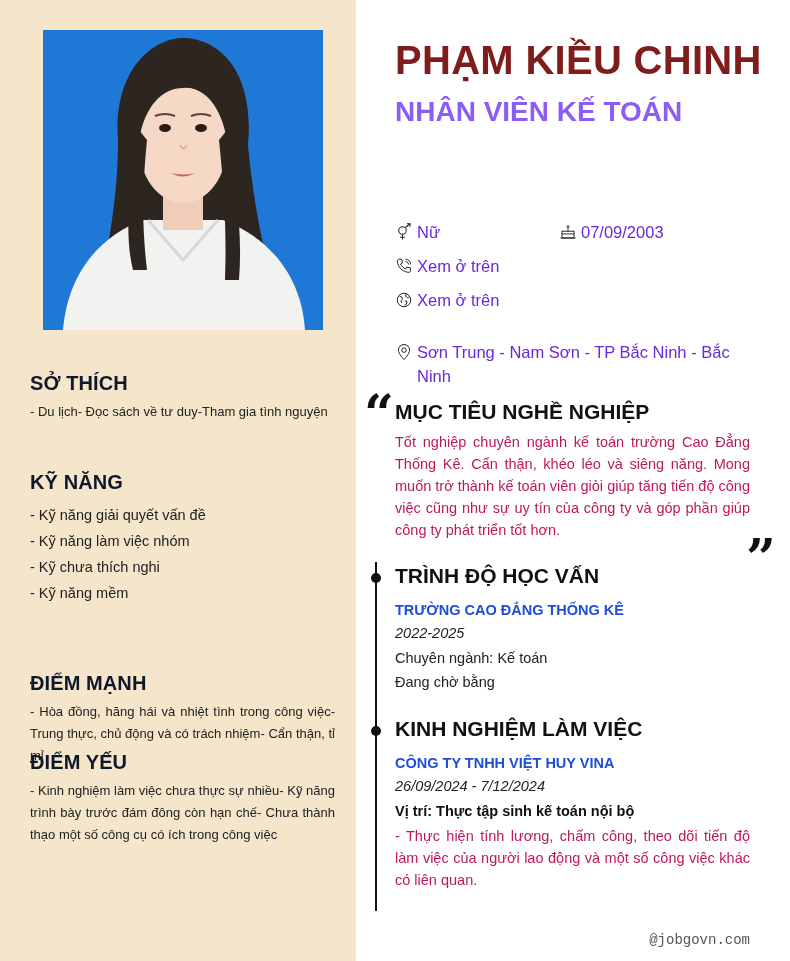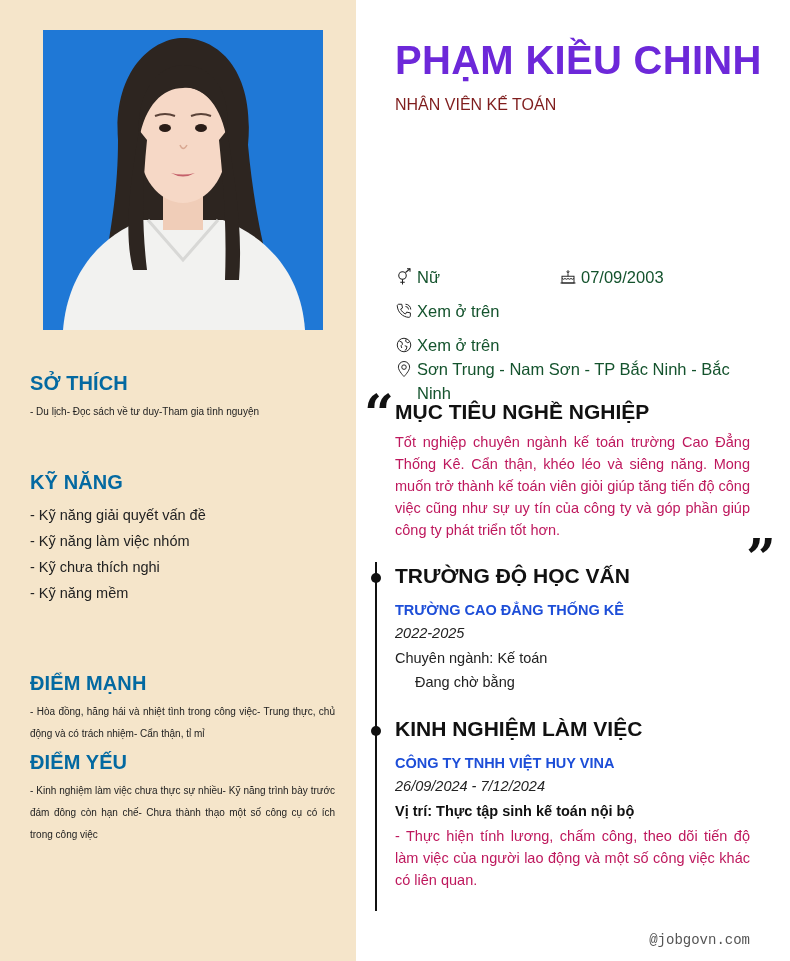--- a/index.html
+++ b/index.html
@@ -4,30 +4,30 @@
   <style>
     * { box-sizing: border-box; margin: 0; padding: 0; }
     html, body { width: 790px; height: 961px; overflow: hidden; background: #ffffff; }
     body { font-family: "Liberation Sans", "DejaVu Sans", sans-serif; color: #1a1a1a; position: relative; }
 
     .sidebar { position: absolute; left: 0; top: 0; width: 356px; height: 961px; background: #f5e5ca; }
     .photo { position: absolute; left: 43px; top: 30px; width: 280px; height: 300px; background: #1f78d6; overflow: hidden; }
     .photo svg { display: block; }
 
     .side-section { position: absolute; left: 30px; width: 305px; }
-    .side-title { font-weight: bold; font-size: 20px; color: #0369a1; letter-spacing: 0.1px; }
-    .side-text { font-size: 10px; line-height: 22px; color: #222; text-align: justify; margin-top: 6px; }
+    .side-title { font-weight: bold; font-size: 20px; color: #0f172a; letter-spacing: 0.1px; }
+    .side-text { font-size: 13px; line-height: 22px; color: #222; text-align: justify; margin-top: 6px; }
     .side-list { list-style: none; margin-top: 8px; }
     .side-list li { font-size: 14.5px; line-height: 26px; color: #222; }
 
     .main { position: absolute; left: 356px; top: 0; width: 434px; height: 961px; }
-    .name { position: absolute; left: 39px; top: 38px; font-size: 40px; font-weight: bold; color: #6d28d9; letter-spacing: 0.3px; white-space: nowrap; }
-    .job-title { position: absolute; left: 39px; top: 96px; font-size: 16px; font-weight: normal; color: #7f1d1d; white-space: nowrap; }
+    .name { position: absolute; left: 39px; top: 38px; font-size: 40px; font-weight: bold; color: #7f1d1d; letter-spacing: 0.3px; white-space: nowrap; }
+    .job-title { position: absolute; left: 39px; top: 96px; font-size: 28px; font-weight: bold; color: #8b5cf6; white-space: nowrap; }
 
-    .info-row { position: absolute; display: flex; align-items: flex-start; font-size: 16.5px; color: #14532d; line-height: 24px; margin-top: 45px; }
+    .info-row { position: absolute; display: flex; align-items: flex-start; font-size: 16.5px; color: #6d28d9; line-height: 24px; }
     .info-row .ico { width: 20px; height: 24px; display: inline-flex; align-items: center; justify-content: flex-start; margin-right: 2px; flex-shrink: 0; }
     .info-row .ico svg { width: 18px; height: 18px; }
 
     .quote-open { position: absolute; left: 8px; top: 388px; font-size: 52px; font-weight: bold; line-height: 52px; font-family: "DejaVu Serif", serif; color: #111; }
     .quote-close { position: absolute; left: 390px; top: 532px; font-size: 52px; font-weight: bold; line-height: 52px; font-family: "DejaVu Serif", serif; color: #111; }
 
     .sec-title { position: absolute; left: 39px; font-size: 21px; font-weight: bold; color: #111; white-space: nowrap; }
     .para { position: absolute; left: 39px; width: 355px; font-size: 14.5px; line-height: 22px; text-align: justify; color: #be185d; }
 
     .timeline-line { position: absolute; left: 19px; top: 562px; width: 1.5px; height: 349px; background: #111; }
@@ -144,44 +144,44 @@
       <svg viewBox="0 0 24 24" fill="none" stroke="#222" stroke-width="1.3">
         <circle cx="12" cy="12" r="9"></circle>
         <path d="M6 7 L9 8 L10 11 L8 13 L9 16"></path>
         <path d="M15 4 L14 7 L17 9 L19 8"></path>
         <path d="M13 13 L16 14 L15 18 L13 19"></path>
       </svg>
     </span>
     <span>Xem ở trên</span>
   </div>
 
-  <div class="info-row" style="left:39px; top:312px; width:350px;">
+  <div class="info-row" style="left:39px; top:340px; width:350px;">
     <span class="ico">
       <svg viewBox="0 0 24 24" fill="none" stroke="#222" stroke-width="1.3">
         <path d="M12 22 C12 22 4.5 14.5 4.5 9.5 A7.5 7.5 0 0 1 19.5 9.5 C19.5 14.5 12 22 12 22 Z"></path>
         <circle cx="12" cy="9.5" r="3"></circle>
       </svg>
     </span>
     <span>Sơn Trung - Nam Sơn - TP Bắc Ninh - Bắc Ninh</span>
   </div>
 
   <div class="quote-open">“</div>
   <div class="sec-title" style="top:400px;">MỤC TIÊU NGHỀ NGHIỆP</div>
   <div class="para" style="top:431px;">Tốt nghiệp chuyên ngành kế toán trường Cao Đẳng Thống Kê. Cẩn thận, khéo léo và siêng năng. Mong muốn trở thành kế toán viên giỏi giúp tăng tiến độ công việc cũng như sự uy tín của công ty và góp phần giúp công ty phát triển tốt hơn.</div>
   <div class="quote-close">”</div>
 
   <div class="timeline-line"></div>
   <div class="timeline-dot" style="top:573px;"></div>
   <div class="timeline-dot" style="top:726px;"></div>
 
-  <div class="sec-title" style="top:564px;">TRƯỜNG ĐỘ HỌC VẤN</div>
+  <div class="sec-title" style="top:564px;">TRÌNH ĐỘ HỌC VẤN</div>
   <div class="org" style="top:602px;">TRƯỜNG CAO ĐẲNG THỐNG KÊ</div>
   <div class="italic-line" style="top:625px;">2022-2025</div>
   <div class="plain-line" style="top:650px;">Chuyên ngành: Kế toán</div>
-  <div class="plain-line" style="top:674px;margin-left:20px;">Đang chờ bằng</div>
+  <div class="plain-line" style="top:674px;">Đang chờ bằng</div>
 
   <div class="sec-title" style="top:717px;">KINH NGHIỆM LÀM VIỆC</div>
   <div class="org" style="top:755px;">CÔNG TY TNHH VIỆT HUY VINA</div>
   <div class="italic-line" style="top:778px;">26/09/2024 - 7/12/2024</div>
   <div class="bold-line" style="top:803px;">Vị trí: Thực tập sinh kế toán nội bộ</div>
   <div class="para" style="top:825px;">- Thực hiện tính lương, chấm công, theo dõi tiến độ làm việc của người lao động và một số công việc khác có liên quan.</div>
 
   <div class="watermark">@jobgovn.com</div>
 </div>
 

